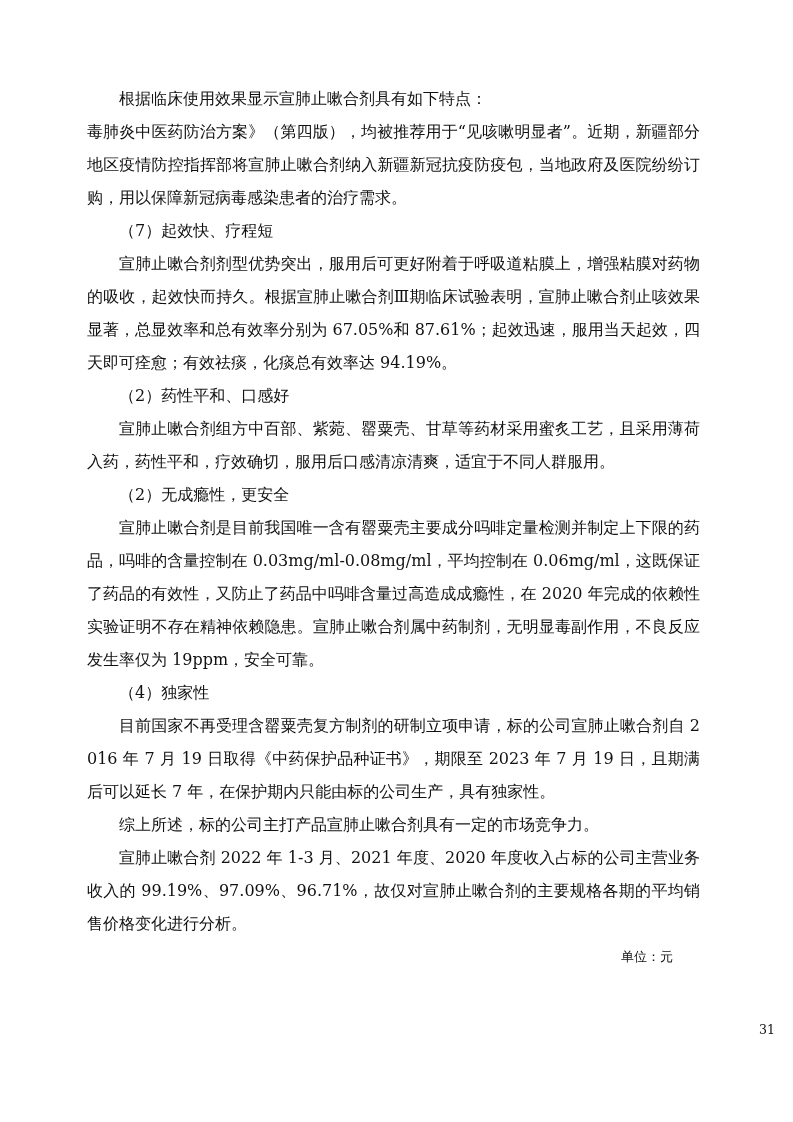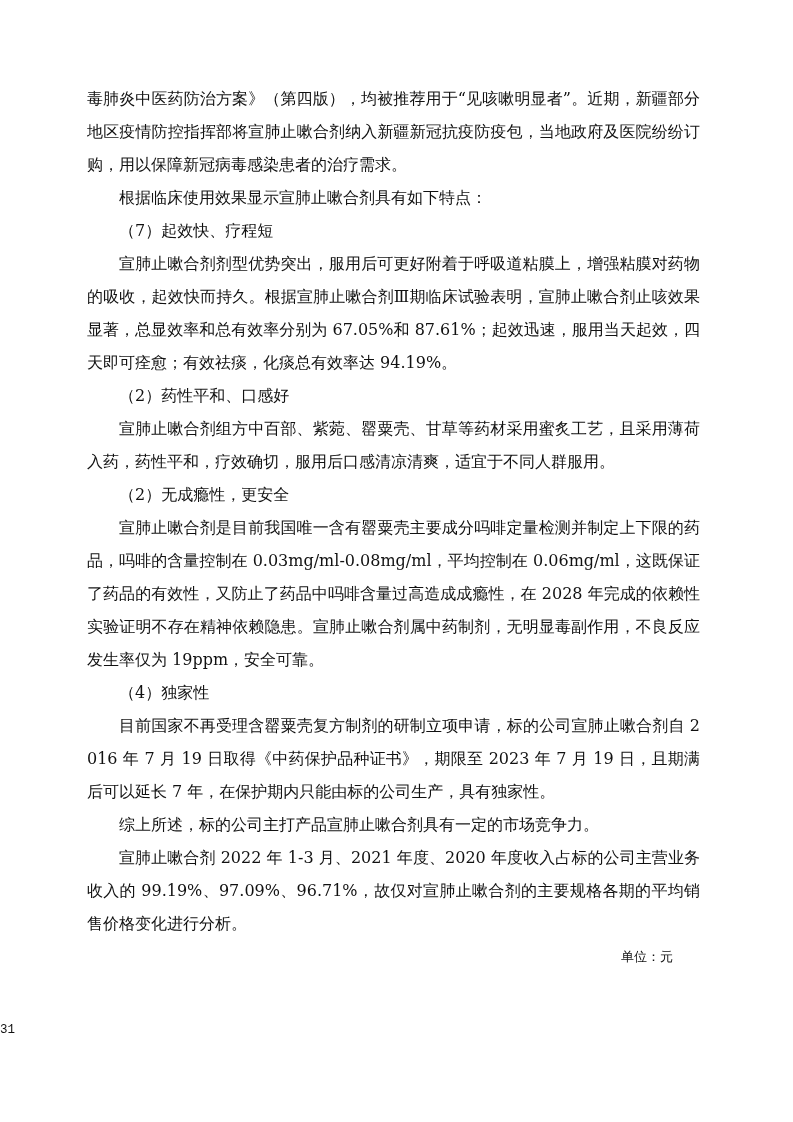--- a/index.html
+++ b/index.html
@@ -45,39 +45,38 @@
     font-size: 13px;
     line-height: 33px;
     text-align: right;
     padding-right: 27px;
   }
   .page-footer {
     position: absolute;
     left: 0;
     top: 1020px;
     width: 775px;
-    text-align: left;
+    text-align: right;
     font-size: 12.5px;
     line-height: 20px;
-    font-family: Liberation Mono, monospace;
   }
 </style>
 </head>
 <body>
 
 <div class="page">
   <div class="content">
+    <p class="par indent">根据临床使用效果显示宣肺止嗽合剂具有如下特点：</p>
     <p class="par">毒肺炎中医药防治方案》（第四版），均被推荐用于“见咳嗽明显者”。近期，新疆部分地区疫情防控指挥部将宣肺止嗽合剂纳入新疆新冠抗疫防疫包，当地政府及医院纷纷订购，用以保障新冠病毒感染患者的治疗需求。</p>
-    <p class="par indent">根据临床使用效果显示宣肺止嗽合剂具有如下特点：</p>
     <p class="par indent">（7）起效快、疗程短</p>
     <p class="par indent">宣肺止嗽合剂剂型优势突出，服用后可更好附着于呼吸道粘膜上，增强粘膜对药物的吸收，起效快而持久。根据宣肺止嗽合剂Ⅲ期临床试验表明，宣肺止嗽合剂止咳效果显著，总显效率和总有效率分别为 67.05%和 87.61%；起效迅速，服用当天起效，四天即可痊愈；有效祛痰，化痰总有效率达 94.19%。</p>
     <p class="par indent">（2）药性平和、口感好</p>
     <p class="par indent">宣肺止嗽合剂组方中百部、紫菀、罂粟壳、甘草等药材采用蜜炙工艺，且采用薄荷入药，药性平和，疗效确切，服用后口感清凉清爽，适宜于不同人群服用。</p>
     <p class="par indent">（2）无成瘾性，更安全</p>
-    <p class="par indent">宣肺止嗽合剂是目前我国唯一含有罂粟壳主要成分吗啡定量检测并制定上下限的药品，吗啡的含量控制在 0.03mg/ml-0.08mg/ml，平均控制在 0.06mg/ml，这既保证了药品的有效性，又防止了药品中吗啡含量过高造成成瘾性，在 2028 年完成的依赖性实验证明不存在精神依赖隐患。宣肺止嗽合剂属中药制剂，无明显毒副作用，不良反应发生率仅为 19ppm，安全可靠。</p>
+    <p class="par indent">宣肺止嗽合剂是目前我国唯一含有罂粟壳主要成分吗啡定量检测并制定上下限的药品，吗啡的含量控制在 0.03mg/ml-0.08mg/ml，平均控制在 0.06mg/ml，这既保证了药品的有效性，又防止了药品中吗啡含量过高造成成瘾性，在 2020 年完成的依赖性实验证明不存在精神依赖隐患。宣肺止嗽合剂属中药制剂，无明显毒副作用，不良反应发生率仅为 19ppm，安全可靠。</p>
     <p class="par indent">（4）独家性</p>
     <p class="par indent">目前国家不再受理含罂粟壳复方制剂的研制立项申请，标的公司宣肺止嗽合剂自 2016 年 7 月 19 日取得《中药保护品种证书》，期限至 2023 年 7 月 19 日，且期满后可以延长 7 年，在保护期内只能由标的公司生产，具有独家性。</p>
     <p class="par indent">综上所述，标的公司主打产品宣肺止嗽合剂具有一定的市场竞争力。</p>
     <p class="par indent">宣肺止嗽合剂 2022 年 1-3 月、2021 年度、2020 年度收入占标的公司主营业务收入的 99.19%、97.09%、96.71%，故仅对宣肺止嗽合剂的主要规格各期的平均销售价格变化进行分析。</p>
     <p class="unit-note">单位：元</p>
   </div>
   <div class="page-footer">31</div>
 </div>
 
 </body></html>

